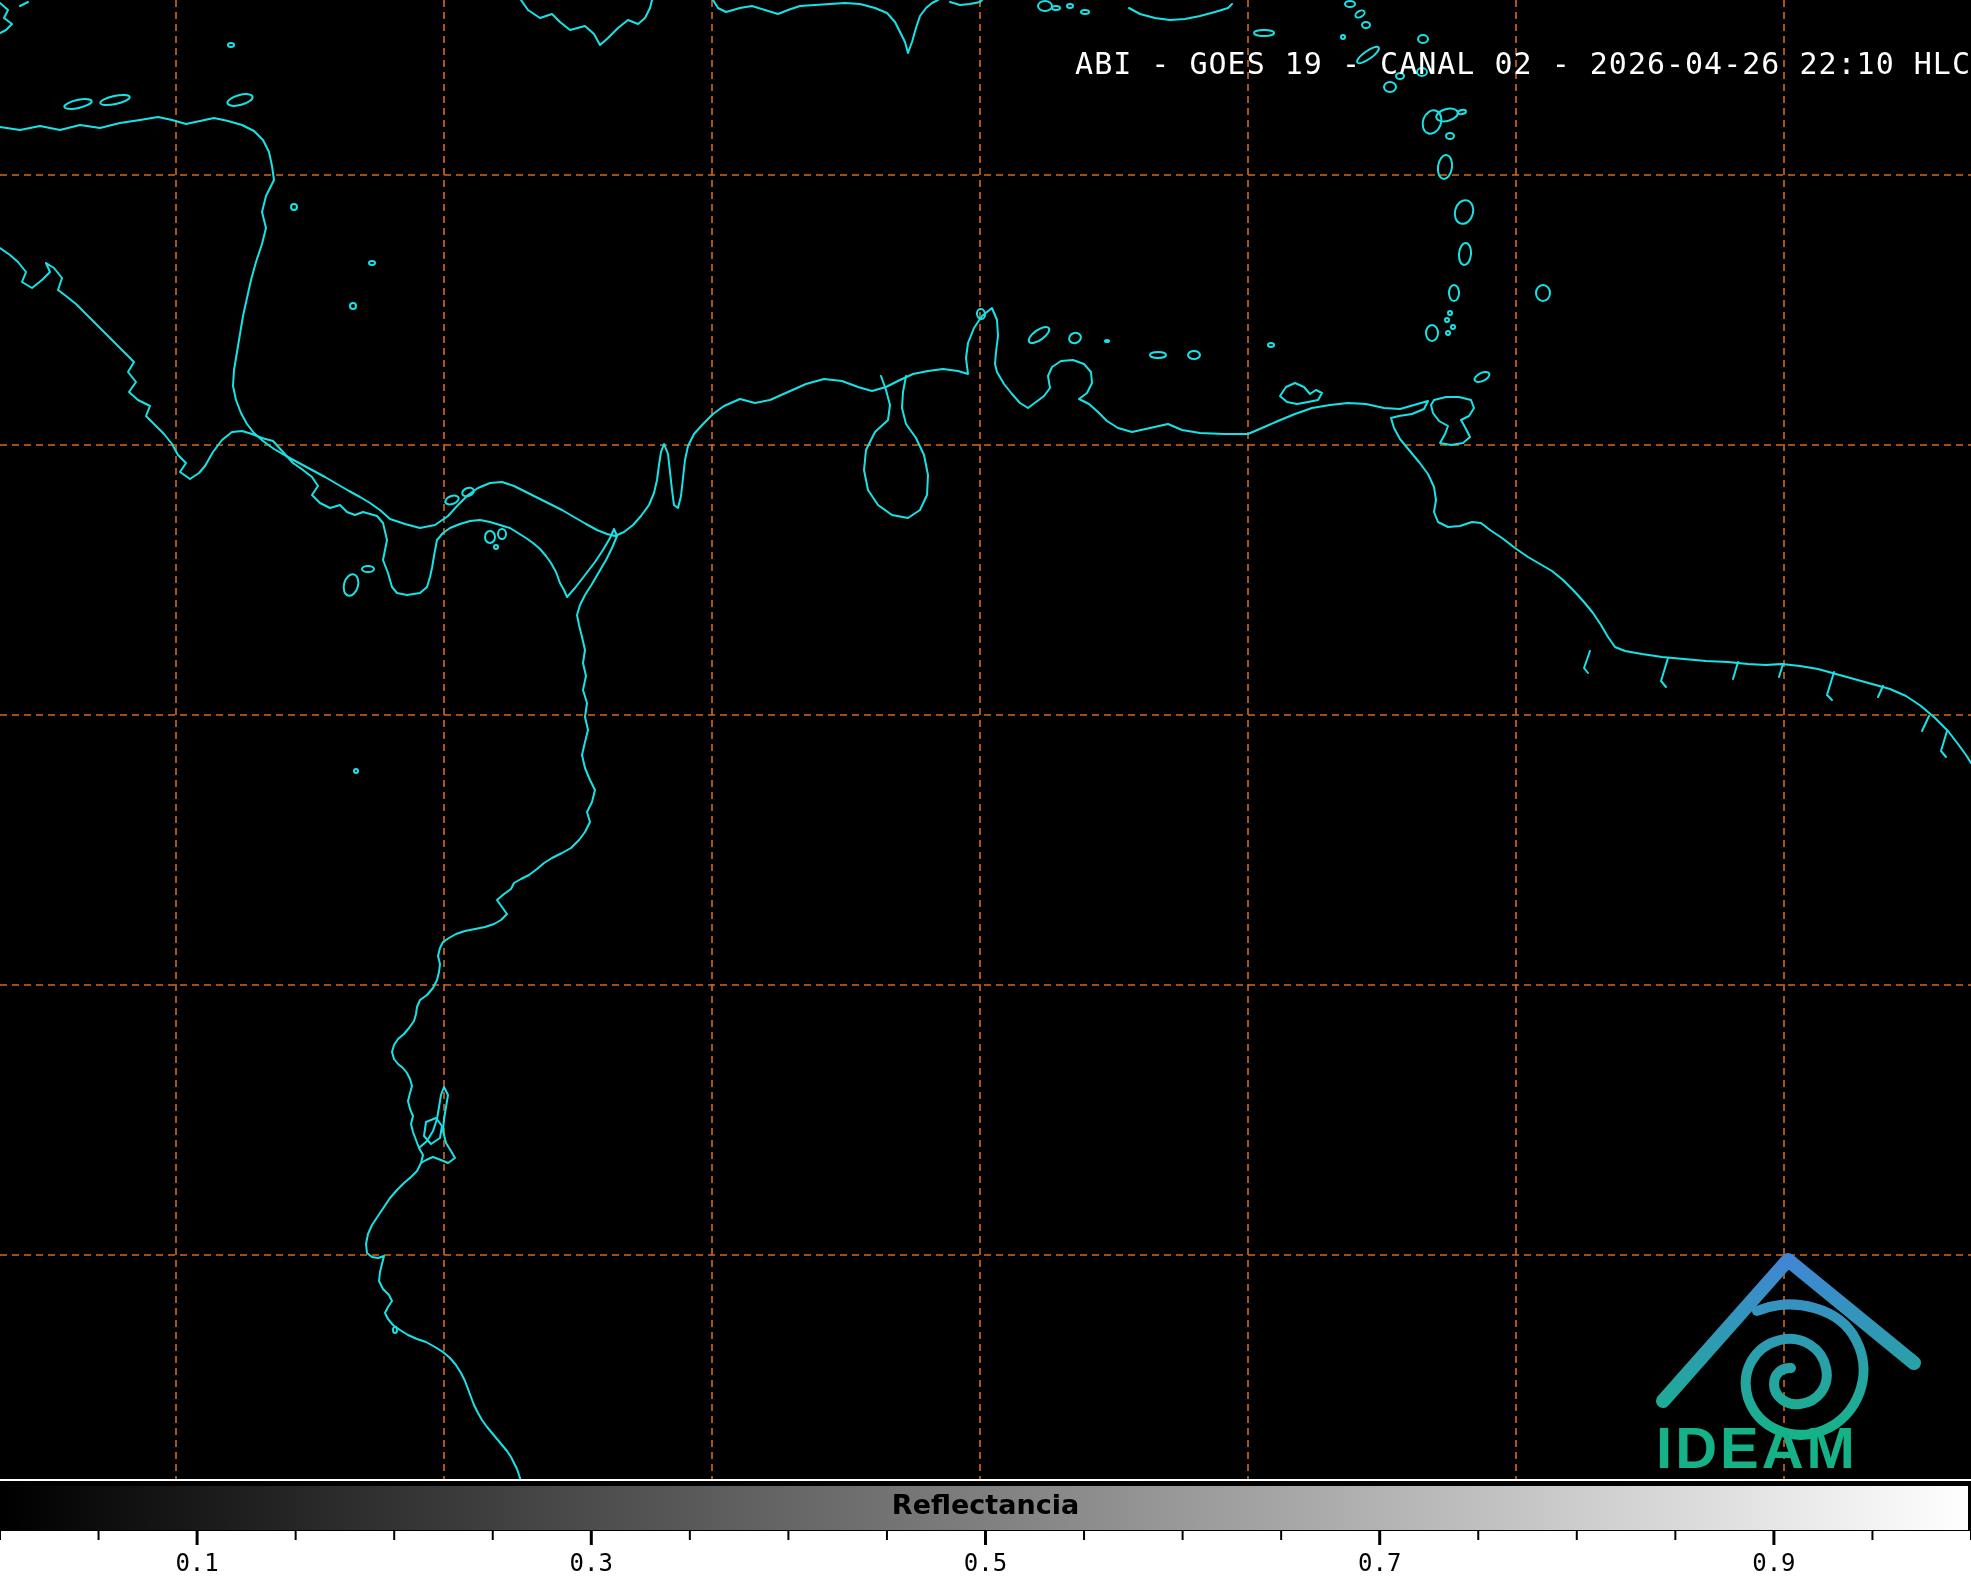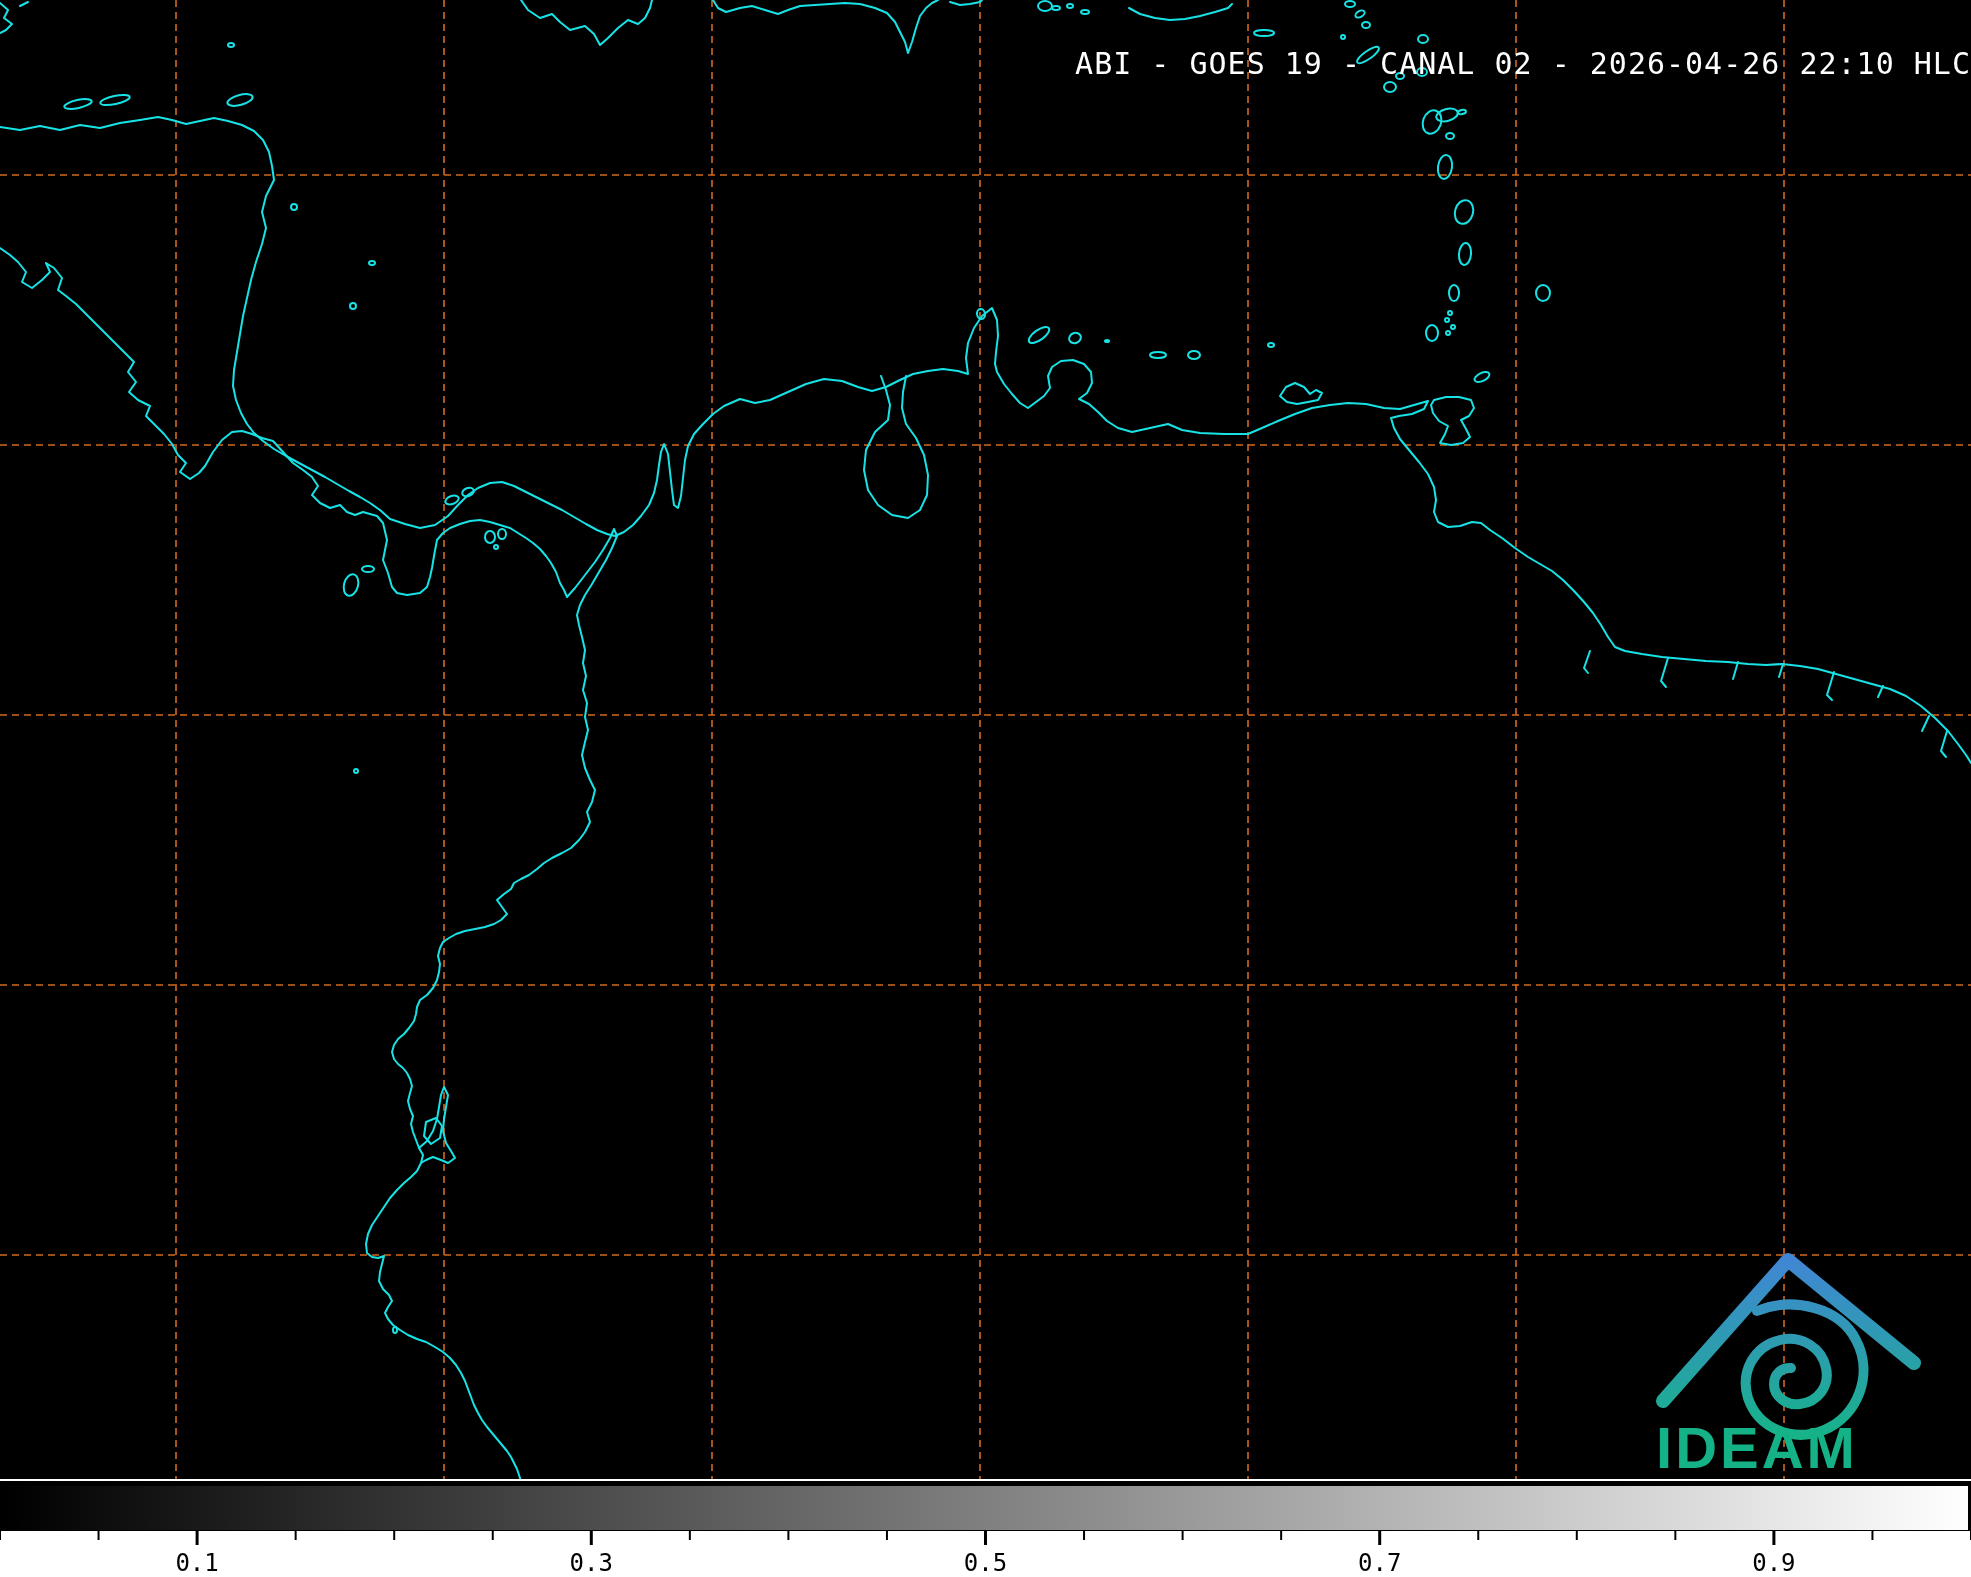--- a/index.html
+++ b/index.html
@@ -130,20 +130,21 @@
                  C1786,1406 1774,1396 1774,1384 C1774,1374 1782,1367 1791,1368" fill="none" stroke="url(#logo-grad)" stroke-width="10" stroke-linecap="round"></path>
       </g>
       <text id="logo-text" x="1757" y="1468" text-anchor="middle" font-family="Liberation Sans, sans-serif" font-weight="bold" font-size="58" letter-spacing="3" fill="#14b286">IDEAM</text>
     </g>
   </svg>
 
   <div class="map-title">ABI - GOES 19 - CANAL 02 - 2026-04-26 22:10 HLC</div>
 
   <div class="colorbar">
     <div class="colorbar-inner" id="colorbar-inner" style="background: linear-gradient(to right, rgb(0, 0, 0), rgb(255, 255, 255));"></div>
+    <div class="colorbar-label">Reflectancia</div>
   </div>
 
   <div class="footer">
     <svg id="ticks" width="1971" height="46" viewBox="0 0 1971 46">
         <line x1="0" y1="0" x2="0" y2="9" stroke="#000" stroke-width="2"></line>
         <line x1="98.55000000000001" y1="0" x2="98.55000000000001" y2="9" stroke="#000" stroke-width="2"></line>
         <line x1="197.10000000000002" y1="0" x2="197.10000000000002" y2="14" stroke="#000" stroke-width="3"></line>
         <text x="197.10000000000002" y="40" text-anchor="middle" fill="#000" font-family="DejaVu Sans Mono, monospace" font-size="24">0.1</text>
         <line x1="295.65" y1="0" x2="295.65" y2="9" stroke="#000" stroke-width="2"></line>
         <line x1="394.20000000000005" y1="0" x2="394.20000000000005" y2="9" stroke="#000" stroke-width="2"></line>

